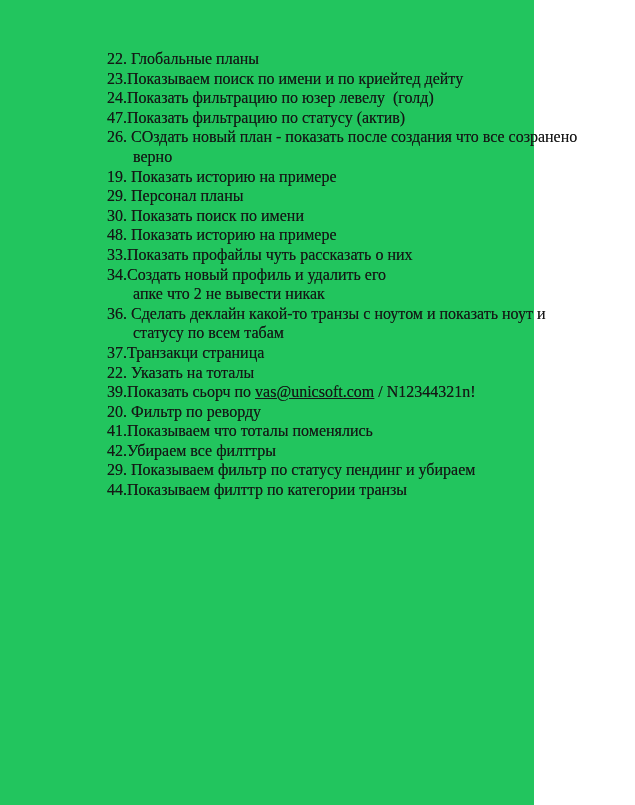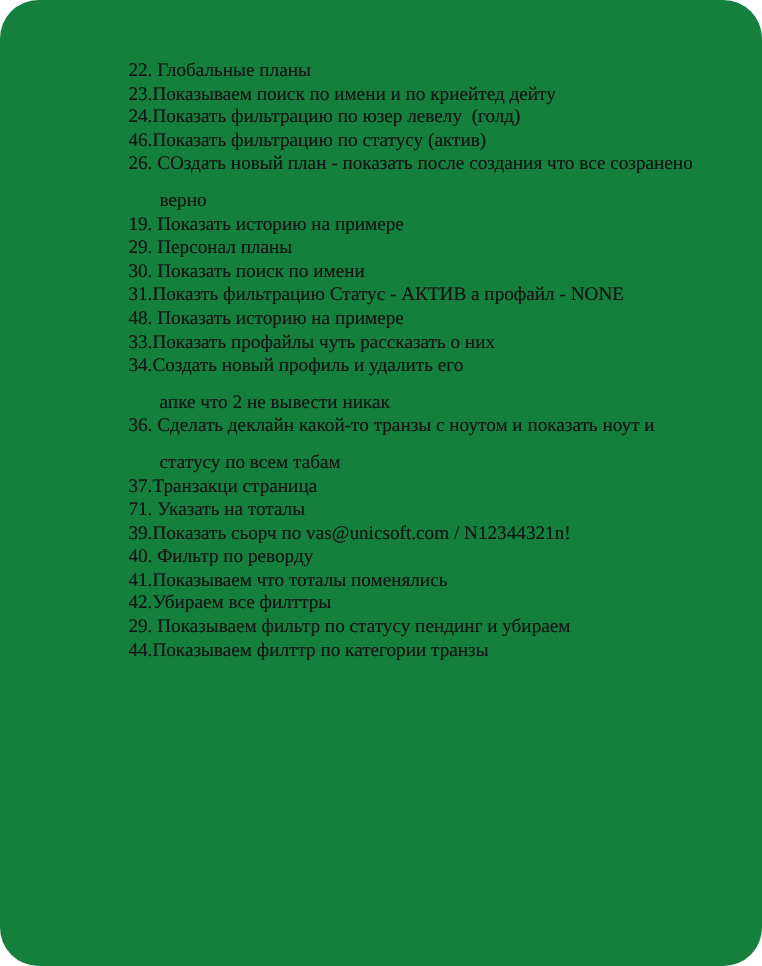--- a/index.html
+++ b/index.html
@@ -8,80 +8,76 @@
   }
   body {
     width: 635px;
     height: 805px;
     background: #ffffff;
     overflow: hidden;
     font-family: "Liberation Serif", "DejaVu Serif", serif;
   }
   .page {
     position: relative;
-    width: 635px;
+    width: 534px;
     height: 805px;
-    background: #15803d;
-    border-radius: 32px;
+    background: #22c55e;
   }
   .task-list {
     position: absolute;
     left: 107px;
     top: 49px;
     width: 510px;
     color: #161616;
     font-size: 16px;
     line-height: 19.6px;
     text-shadow: 0 0 0.4px rgba(0,0,0,0.55);
   }
   .item { margin: 0; padding: 0; }
   .line {
     white-space: pre-wrap;
   }
   .line.cont {
     margin-left: 26px;
-    margin-top: 11px;
   }
   .link {
+    text-decoration: underline;
     color: inherit;
     cursor: pointer;
   }
 </style>
 </head>
 <body>
 
 <div class="page">
   <div class="task-list" id="task-list">
       <div class="item">
         <div class="line">22. Глобальные планы</div>
       </div>
       <div class="item">
         <div class="line">23.Показываем поиск по имени и по криейтед дейту</div>
       </div>
       <div class="item">
         <div class="line">24.Показать фильтрацию по юзер левелу  (голд)</div>
       </div>
       <div class="item">
-        <div class="line">46.Показать фильтрацию по статусу (актив)</div>
+        <div class="line">47.Показать фильтрацию по статусу (актив)</div>
       </div>
       <div class="item">
         <div class="line">26. СОздать новый план - показать после создания что все созранено</div>
         <div class="line cont">верно</div>
       </div>
       <div class="item">
         <div class="line">19. Показать историю на примере</div>
       </div>
       <div class="item">
         <div class="line">29. Персонал планы</div>
       </div>
       <div class="item">
         <div class="line">30. Показать поиск по имени</div>
-      </div>
-      <div class="item">
-        <div class="line">31.Показть фильтрацию Статус - АКТИВ а профайл - NONE</div>
       </div>
       <div class="item">
         <div class="line">48. Показать историю на примере</div>
       </div>
       <div class="item">
         <div class="line">33.Показать профайлы чуть рассказать о них</div>
       </div>
       <div class="item">
         <div class="line">34.Создать новый профиль и удалить его</div>
       </div>
@@ -89,27 +85,27 @@
         <div class="line cont">апке что 2 не вывести никак</div>
       </div>
       <div class="item">
         <div class="line">36. Сделать деклайн какой-то транзы с ноутом и показать ноут и</div>
         <div class="line cont">статусу по всем табам</div>
       </div>
       <div class="item">
         <div class="line">37.Транзакци страница</div>
       </div>
       <div class="item">
-        <div class="line">71. Указать на тоталы</div>
+        <div class="line">22. Указать на тоталы</div>
       </div>
       <div class="item">
         <div class="line"><span>39.Показать сьорч по </span><span class="link">vas@unicsoft.com</span><span> / N12344321n!</span></div>
       </div>
       <div class="item">
-        <div class="line">40. Фильтр по реворду</div>
+        <div class="line">20. Фильтр по реворду</div>
       </div>
       <div class="item">
         <div class="line">41.Показываем что тоталы поменялись</div>
       </div>
       <div class="item">
         <div class="line">42.Убираем все филттры</div>
       </div>
       <div class="item">
         <div class="line">29. Показываем фильтр по статусу пендинг и убираем</div>
       </div>

